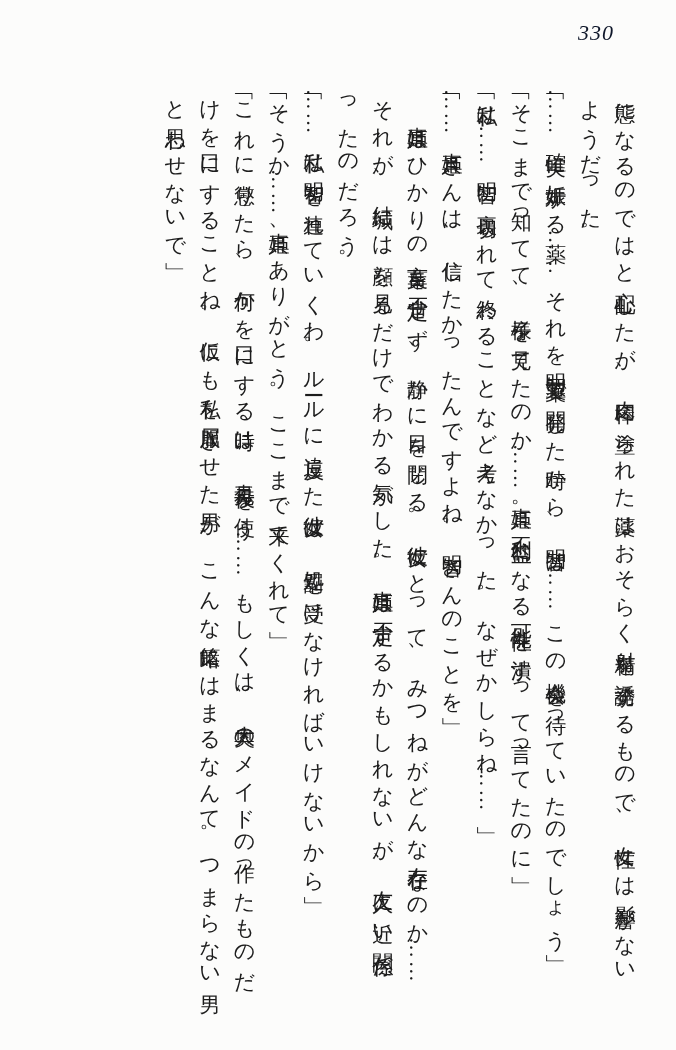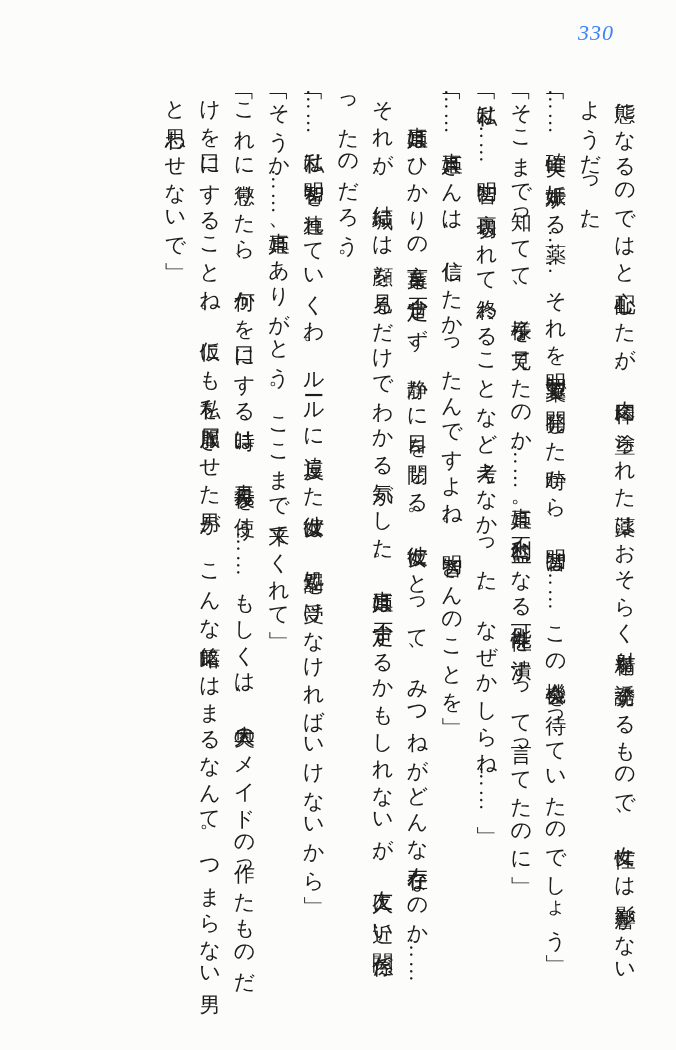--- a/index.html
+++ b/index.html
@@ -21,21 +21,21 @@
   }
   .page-number {
     position: absolute;
     top: 20px;
     left: 556px;
     width: 80px;
     text-align: center;
     font-style: italic;
     font-size: 22px;
     letter-spacing: 1px;
-    color: #3b82f6;
+    color: #0f172a;
     font-family: "Liberation Serif", "DejaVu Serif", serif;
   }
   .text-block {
     position: absolute;
     top: 86px;
     right: 34px;
     height: 905px;
     writing-mode: vertical-rl;
     -webkit-writing-mode: vertical-rl;
     text-orientation: mixed;

